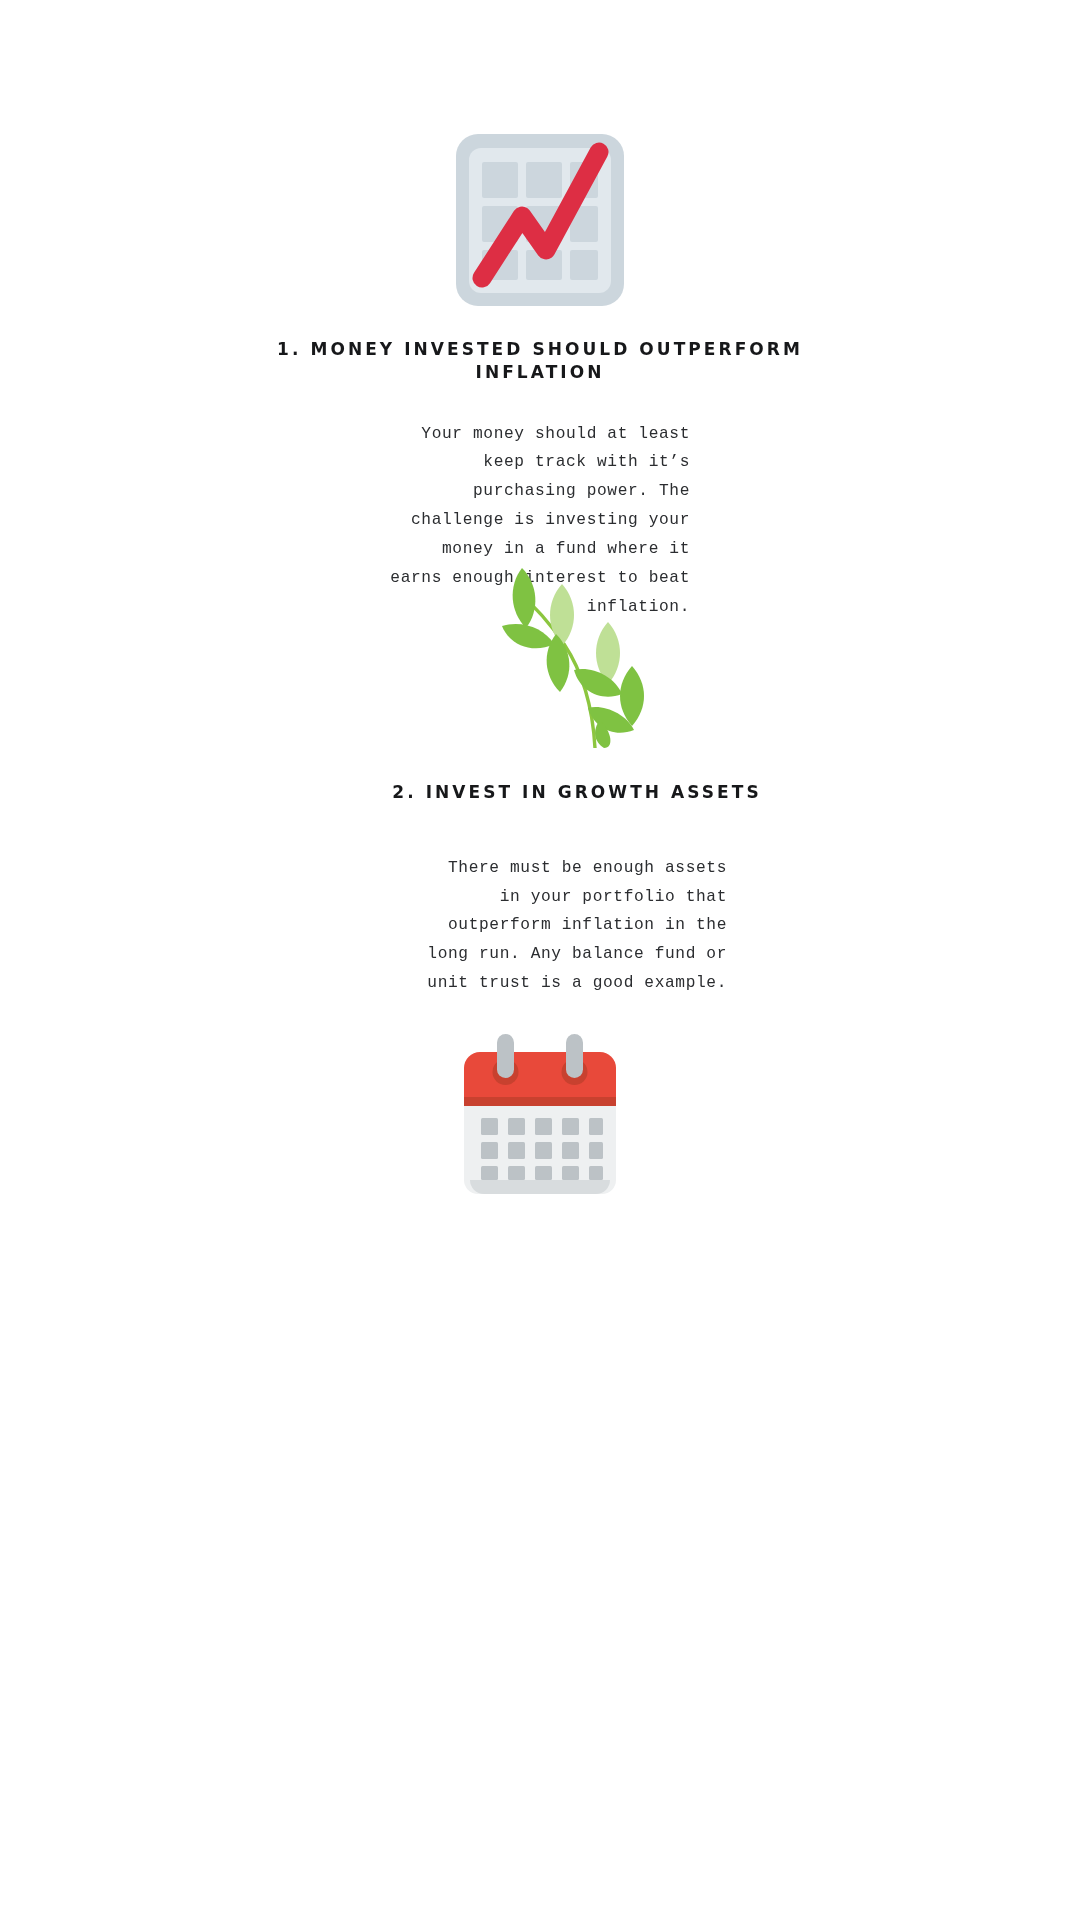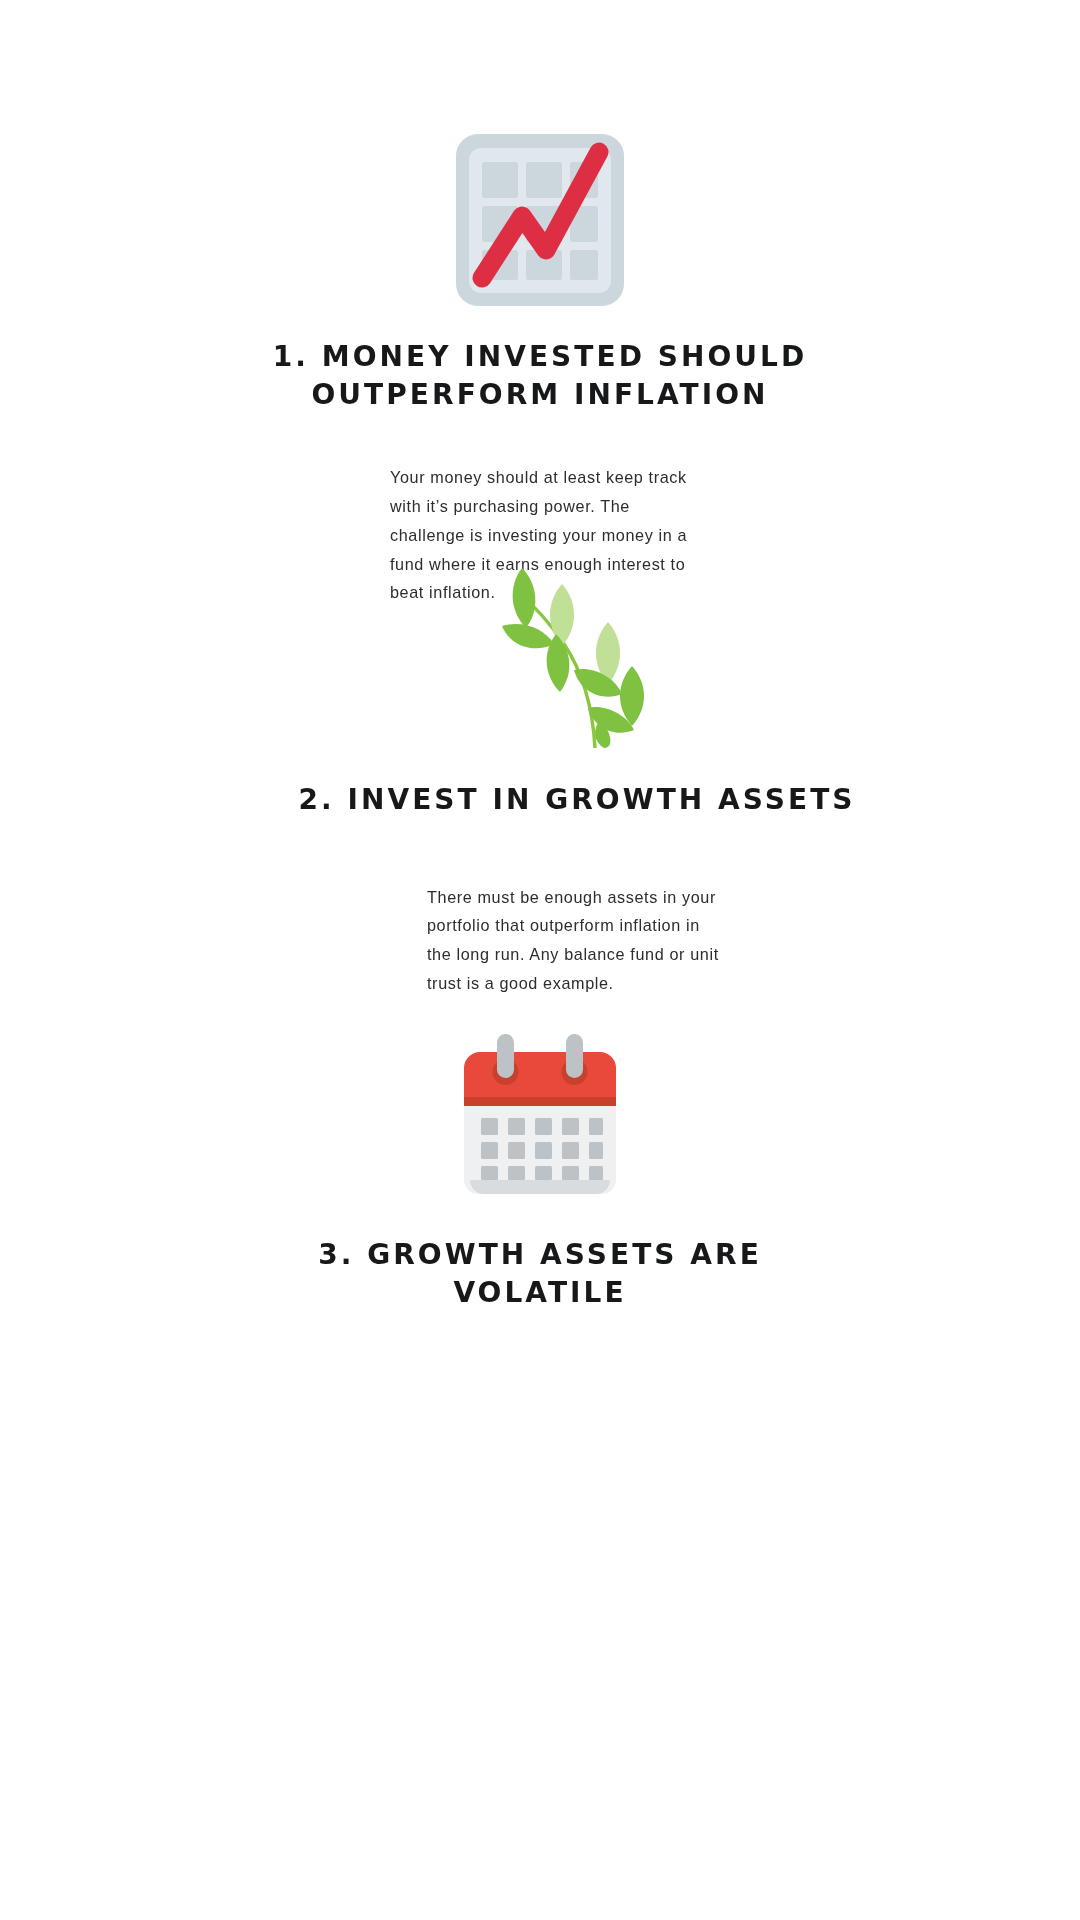--- a/index.html
+++ b/index.html
@@ -31,38 +31,38 @@
     align-items: center;
   }
   .icon-wrap {
     display: flex;
     align-items: center;
     justify-content: center;
   }
   .heading {
     font-family: "DejaVu Sans", sans-serif;
     font-weight: 700;
-    font-size: 28px;
+    font-size: 17px;
     letter-spacing: 3.05px;
     line-height: 1.34;
     color: #17181a;
     text-align: center;
     text-transform: uppercase;
     width: 560px;
-    margin: 18px;
+    margin: 4px;
     white-space: pre-line;
   }
   .body-text {
-    font-family: Liberation Sans, sans-serif;
+    font-family: Liberation Mono, monospace;
     font-weight: 400;
     font-size: 16.2px;
     letter-spacing: 0.62px;
     line-height: 1.78;
     color: #2b2d30;
-    text-align: left;
+    text-align: right;
     margin: 0;
     white-space: pre-line;
   }
 
   
   #section-1 { top: 130px; }
   #section-1 .icon-wrap { height: 180px; }
   #section-1 .heading { margin-top: 28px; }
   #section-1 .body-text { margin-top: 32px; width: 300px; }
 
@@ -183,16 +183,15 @@
 
           <rect x="17" y="136" width="17" height="14" rx="1.5"></rect>
           <rect x="44" y="136" width="17" height="14" rx="1.5"></rect>
           <rect x="71" y="136" width="17" height="14" rx="1.5"></rect>
           <rect x="98" y="136" width="17" height="14" rx="1.5"></rect>
           <rect x="125" y="136" width="14" height="14" rx="1.5"></rect>
         </g>
       </svg>
     </div>
 
-    <h2 class="heading">3. GROWTH ASSETS ARE VOLATILE</h2>
   </div>
 
 </div>
 
 </body></html>

